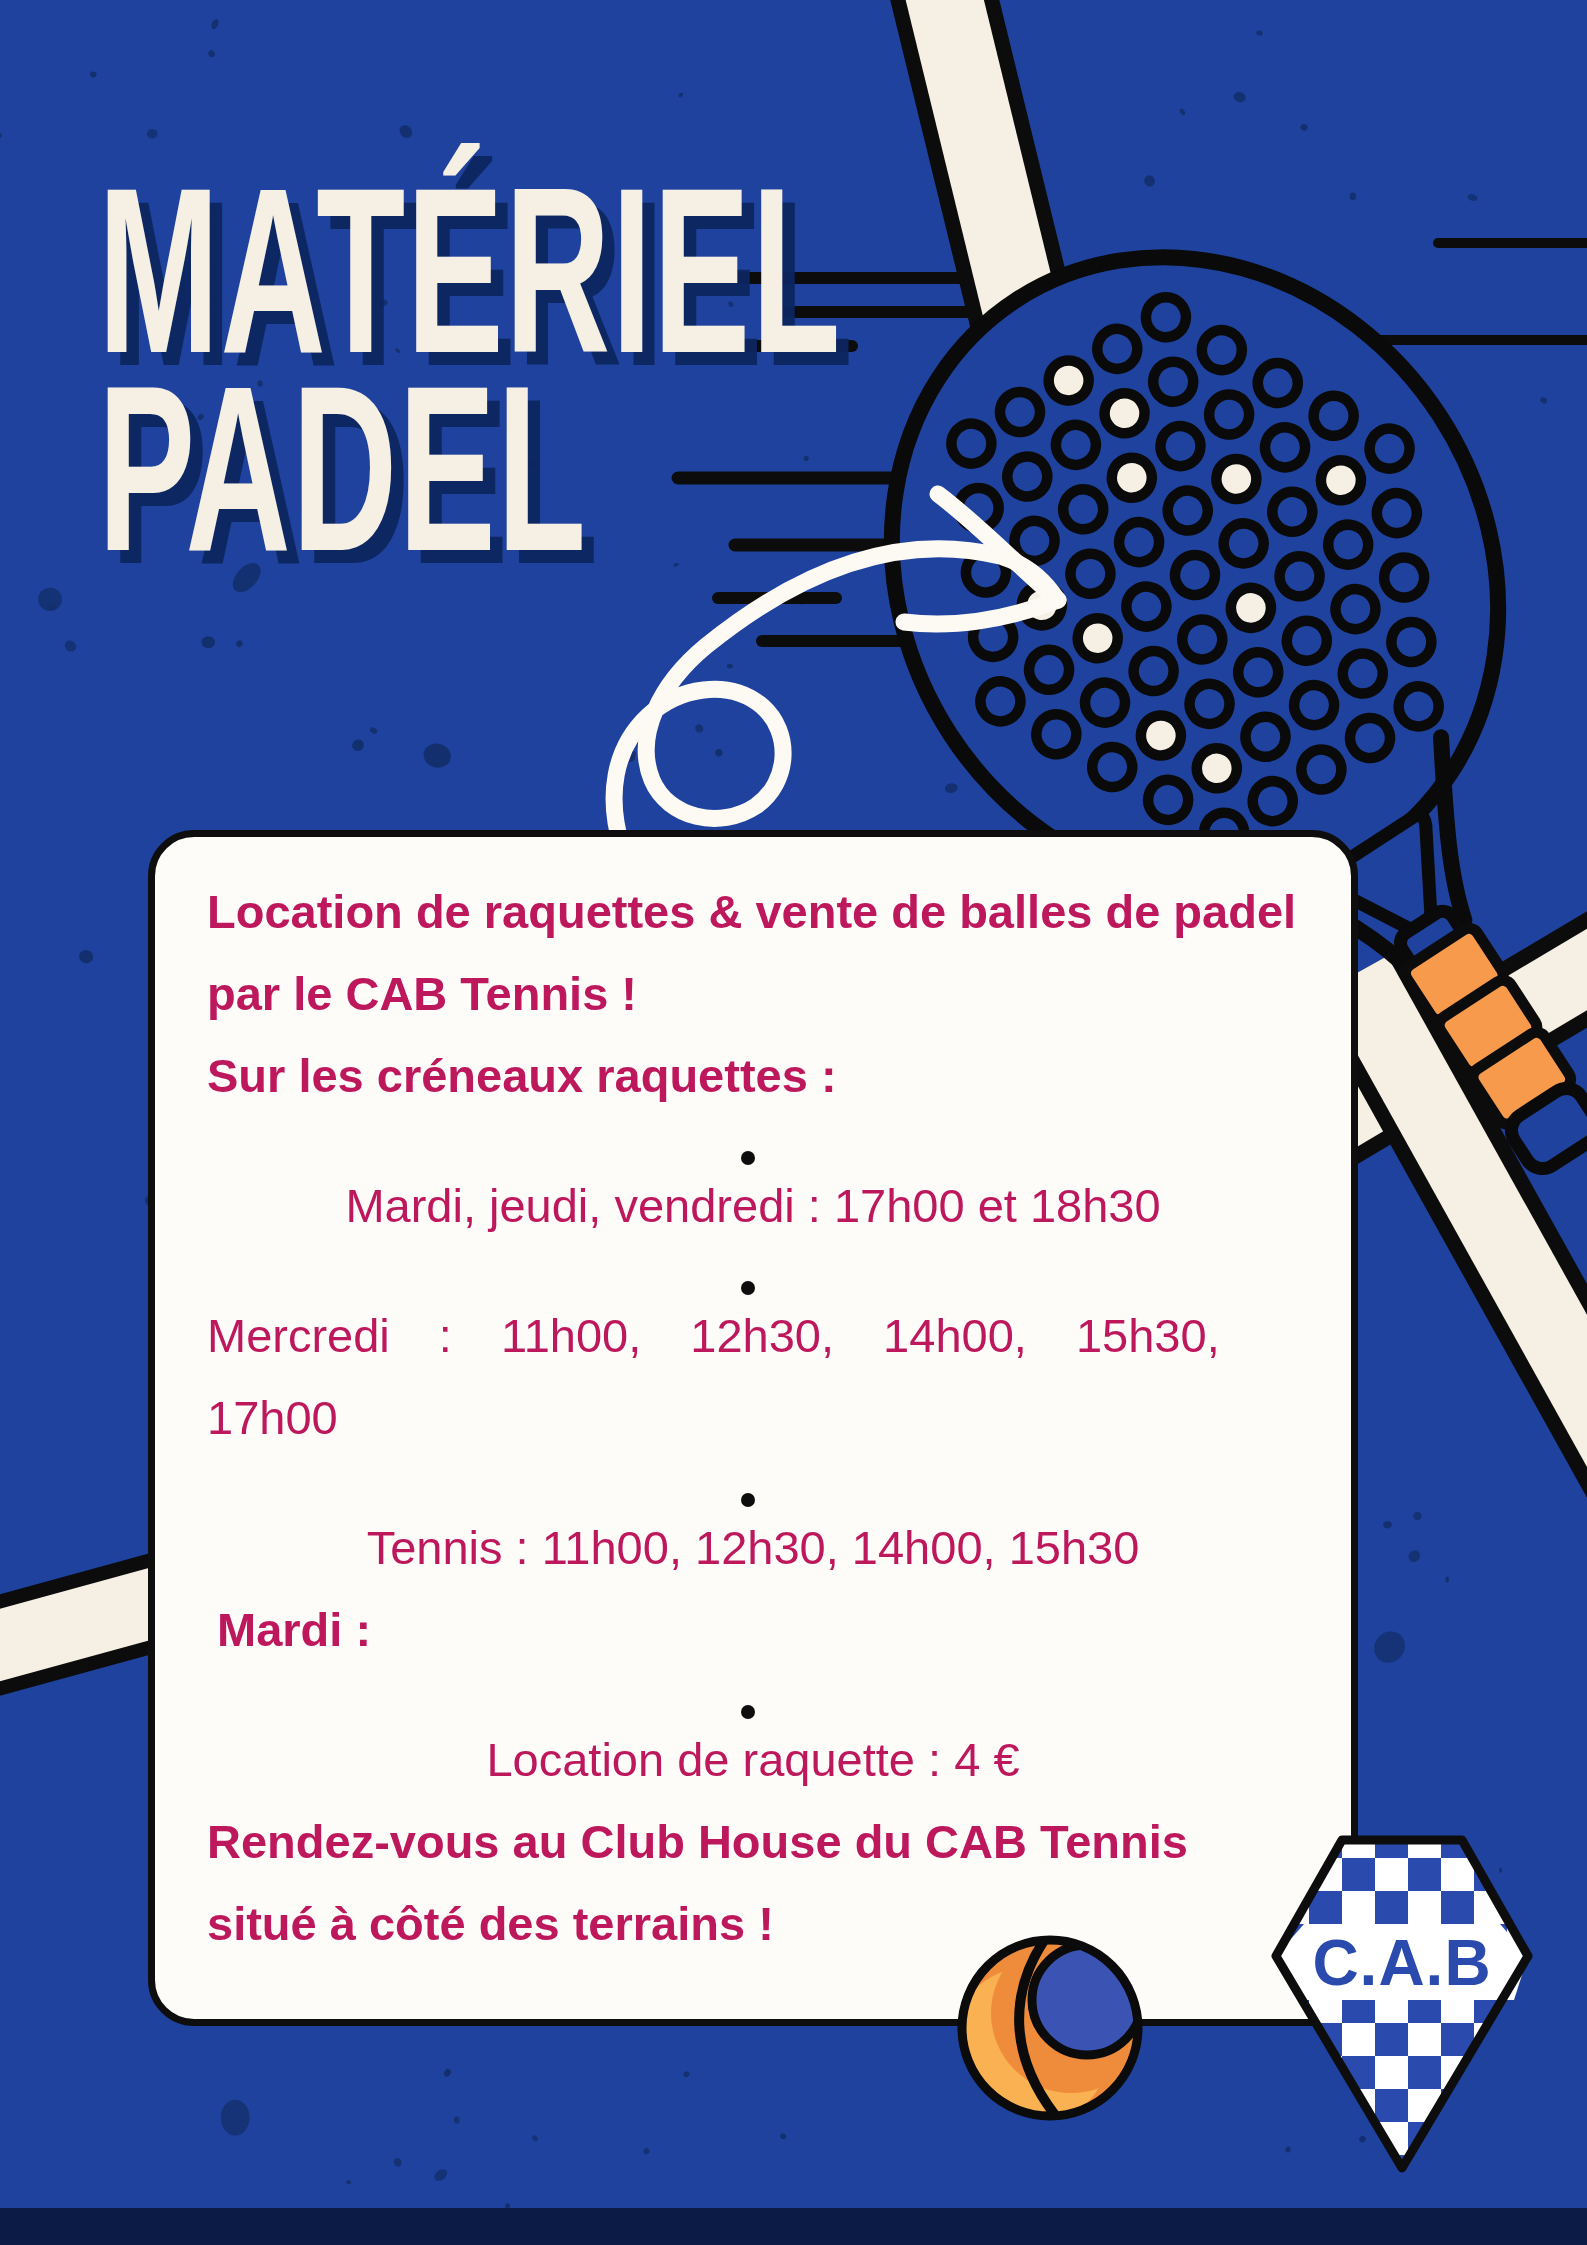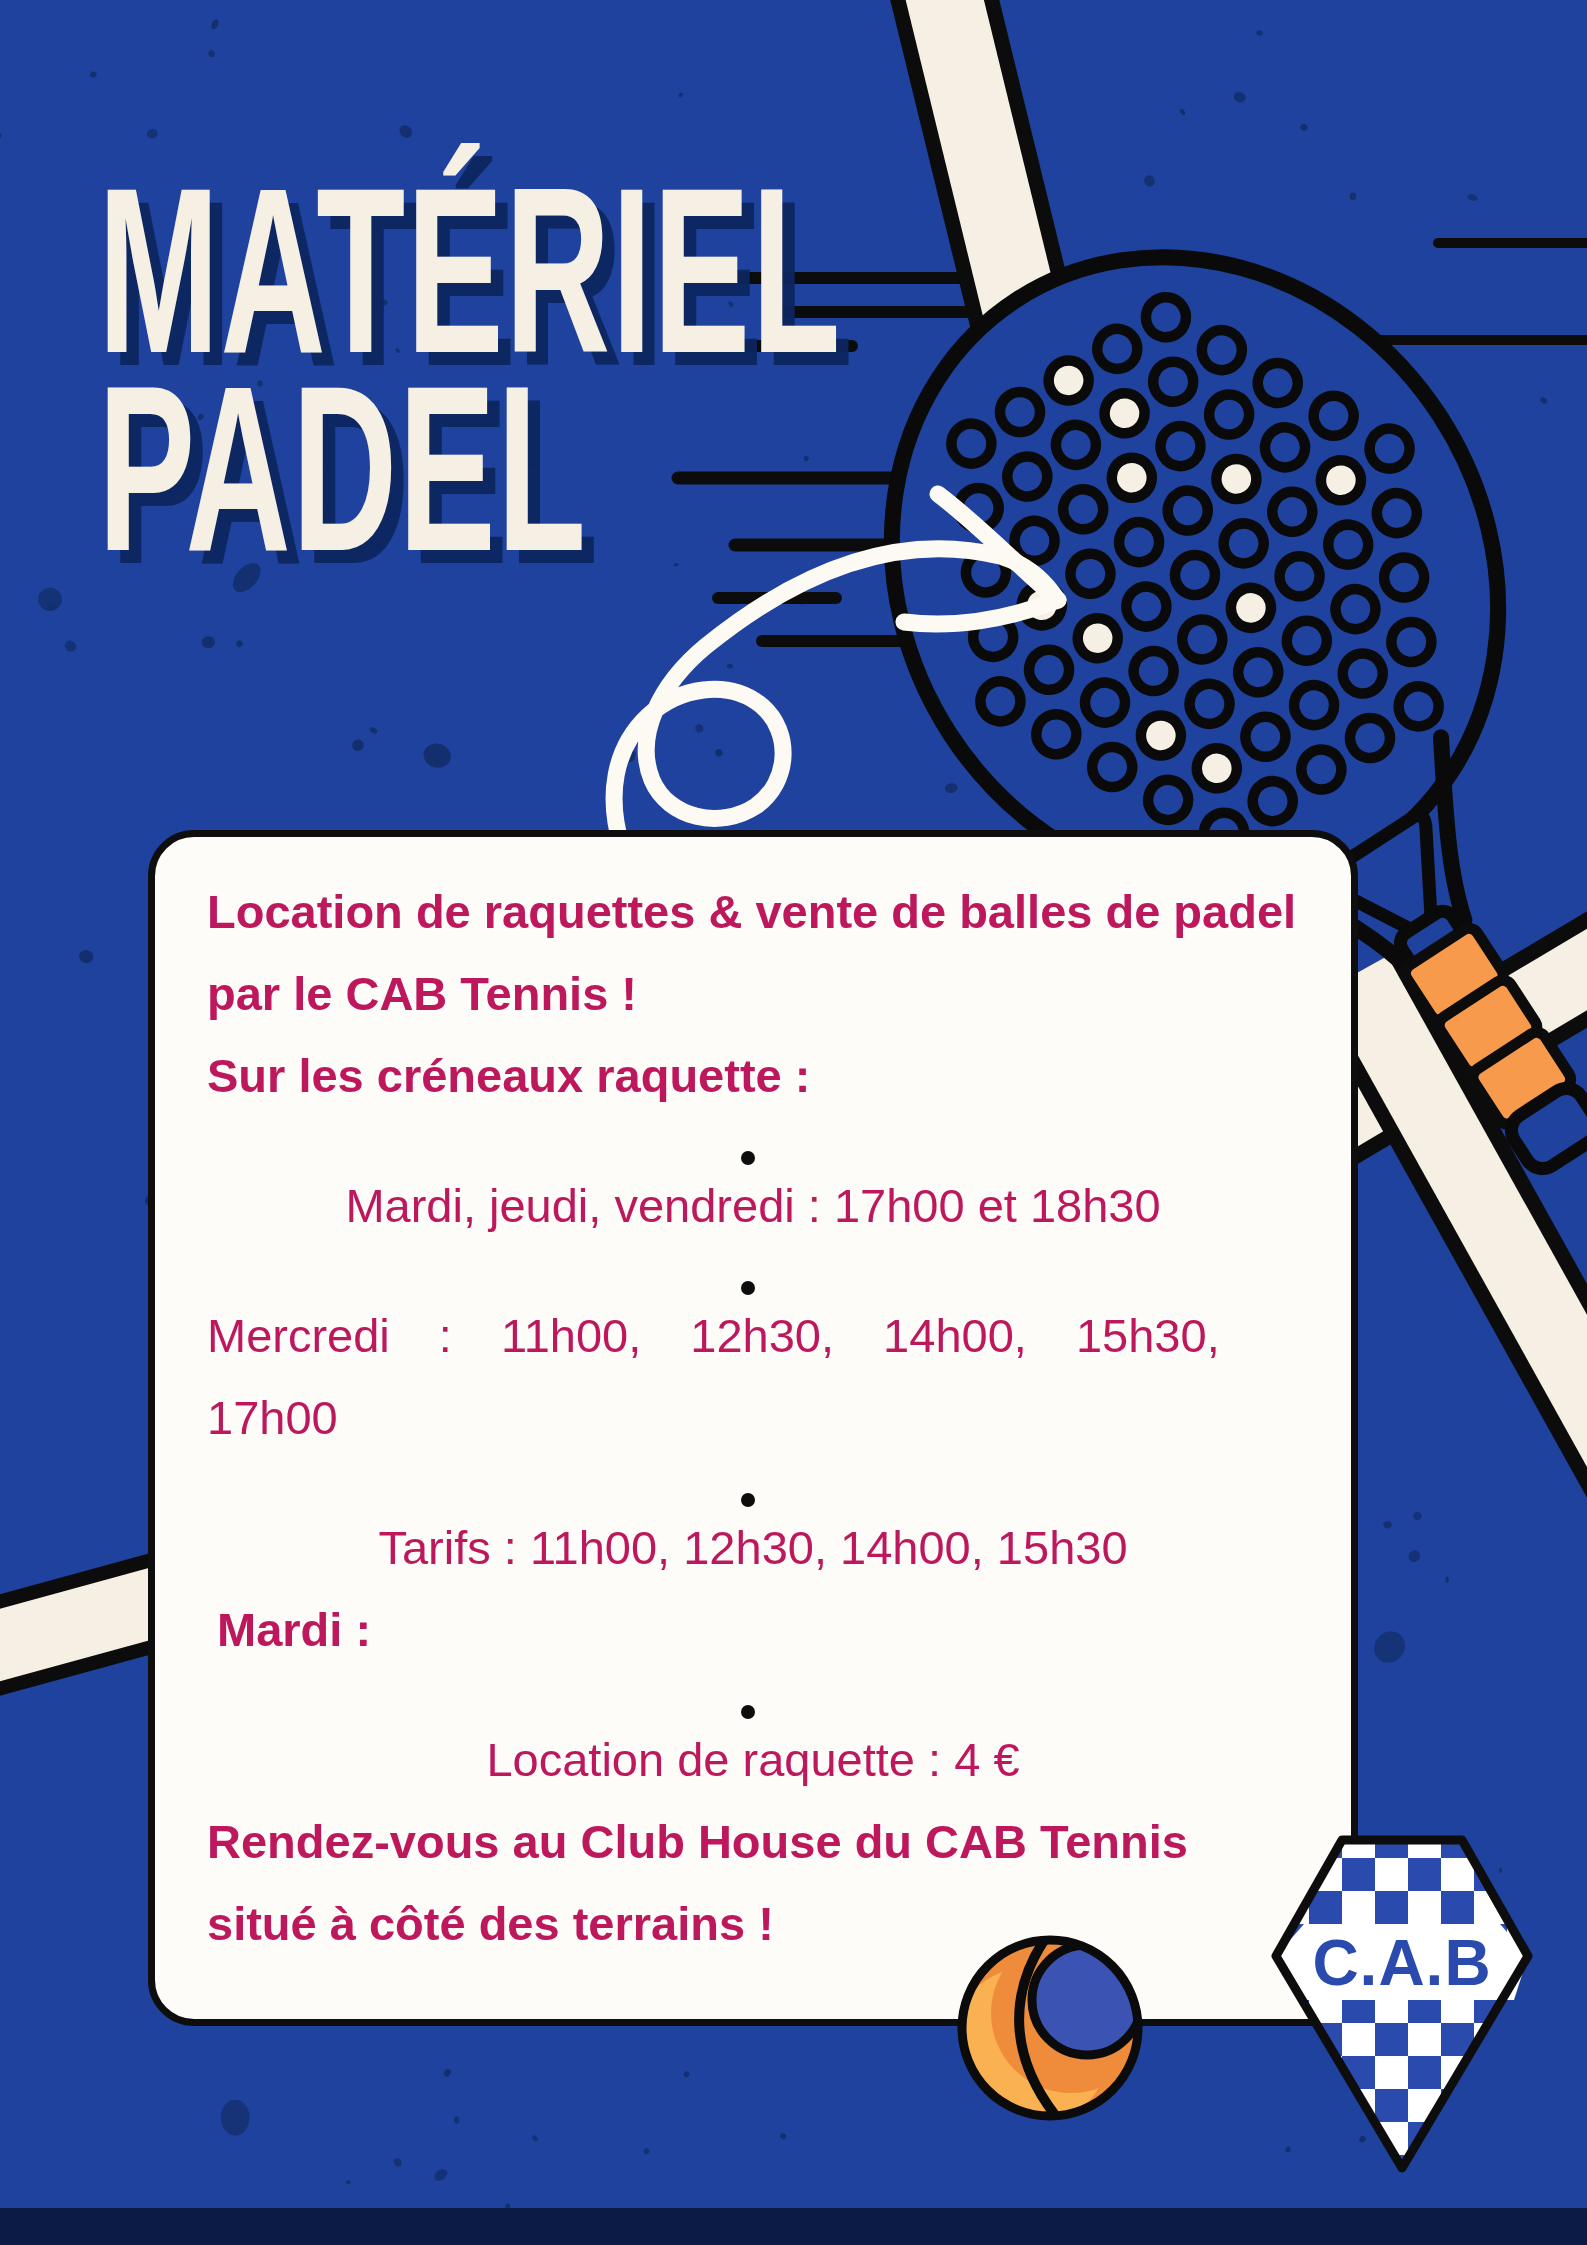--- a/index.html
+++ b/index.html
@@ -340,33 +340,33 @@
     </g>
   </svg>
 
   <div id="title">
     <div>MATÉRIEL</div>
     <div>PADEL</div>
   </div>
 
   <div id="card">
     <div class="b">Location de raquettes &amp; vente de balles de padel par le CAB Tennis !</div>
-    <div class="b">Sur les créneaux raquette :</div>
+    <div class="b">Sur les créneaux raquettes :</div>
     <ul>
       <li>
         <span class="dot"></span>
         <span class="li-text">Mardi, jeudi, vendredi : 17h00 et 18h30</span>
       </li>
       <li class="ws">
         <span class="dot"></span>
         <span class="li-text">Mercredi : 11h00, 12h30, 14h00, 15h30, 17h00</span>
       </li>
       <li>
         <span class="dot"></span>
-        <span class="li-text">Tarifs : 11h00, 12h30, 14h00, 15h30</span>
+        <span class="li-text">Tennis : 11h00, 12h30, 14h00, 15h30</span>
       </li>
     </ul>
     <div class="b tarifs-h">Mardi :</div>
     <ul>
       <li>
         <span class="dot"></span>
         <span class="li-text">Location de raquette : 4 €</span>
       </li>
     </ul>
     <div class="b">Rendez-vous au Club House du CAB Tennis situé à côté des terrains !</div>

